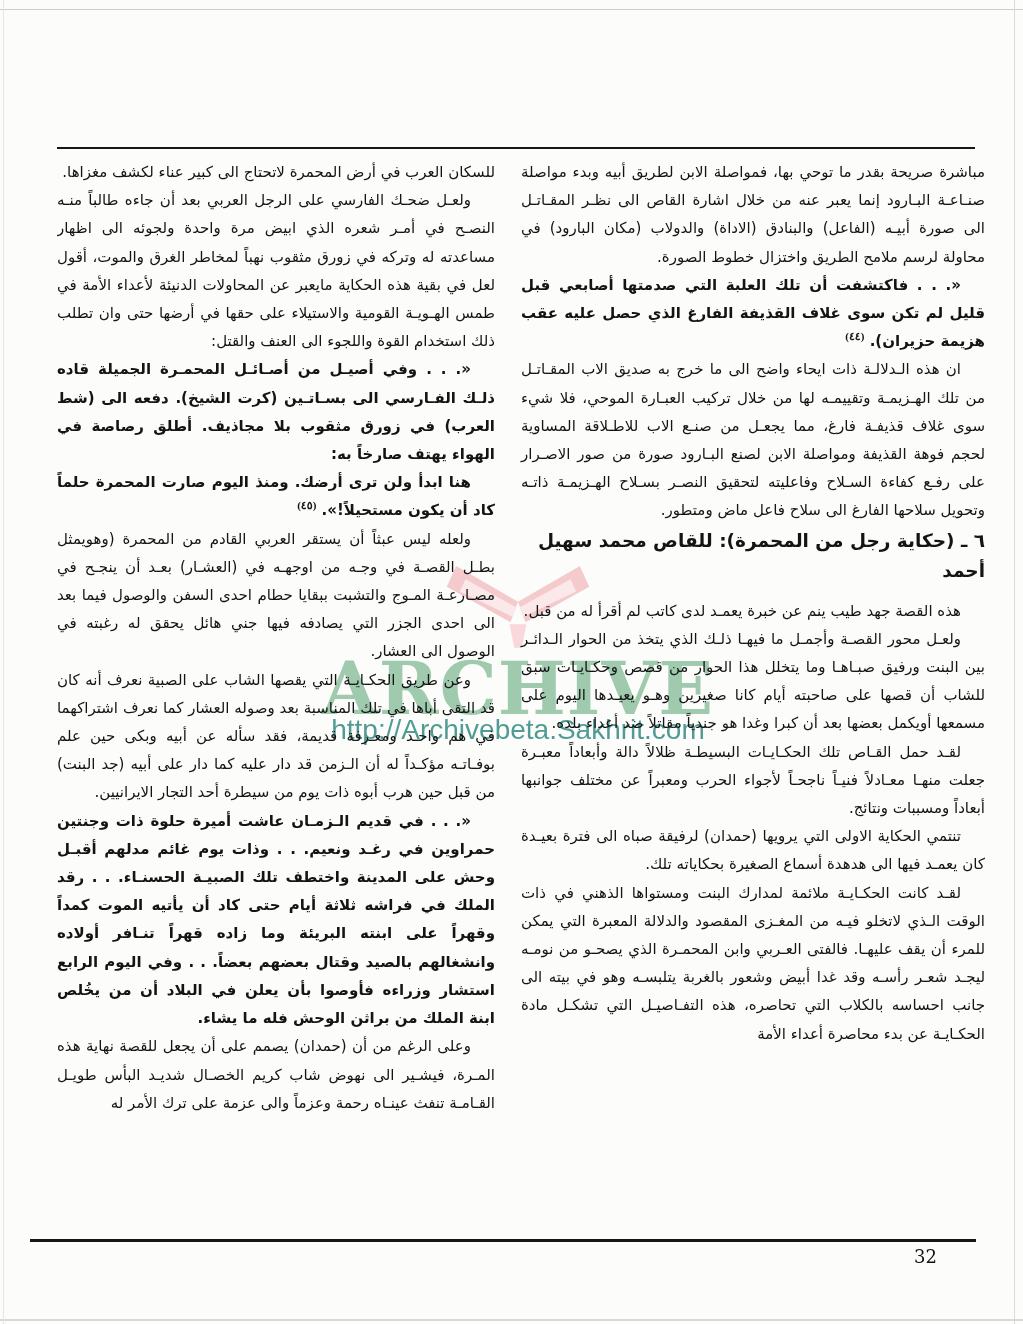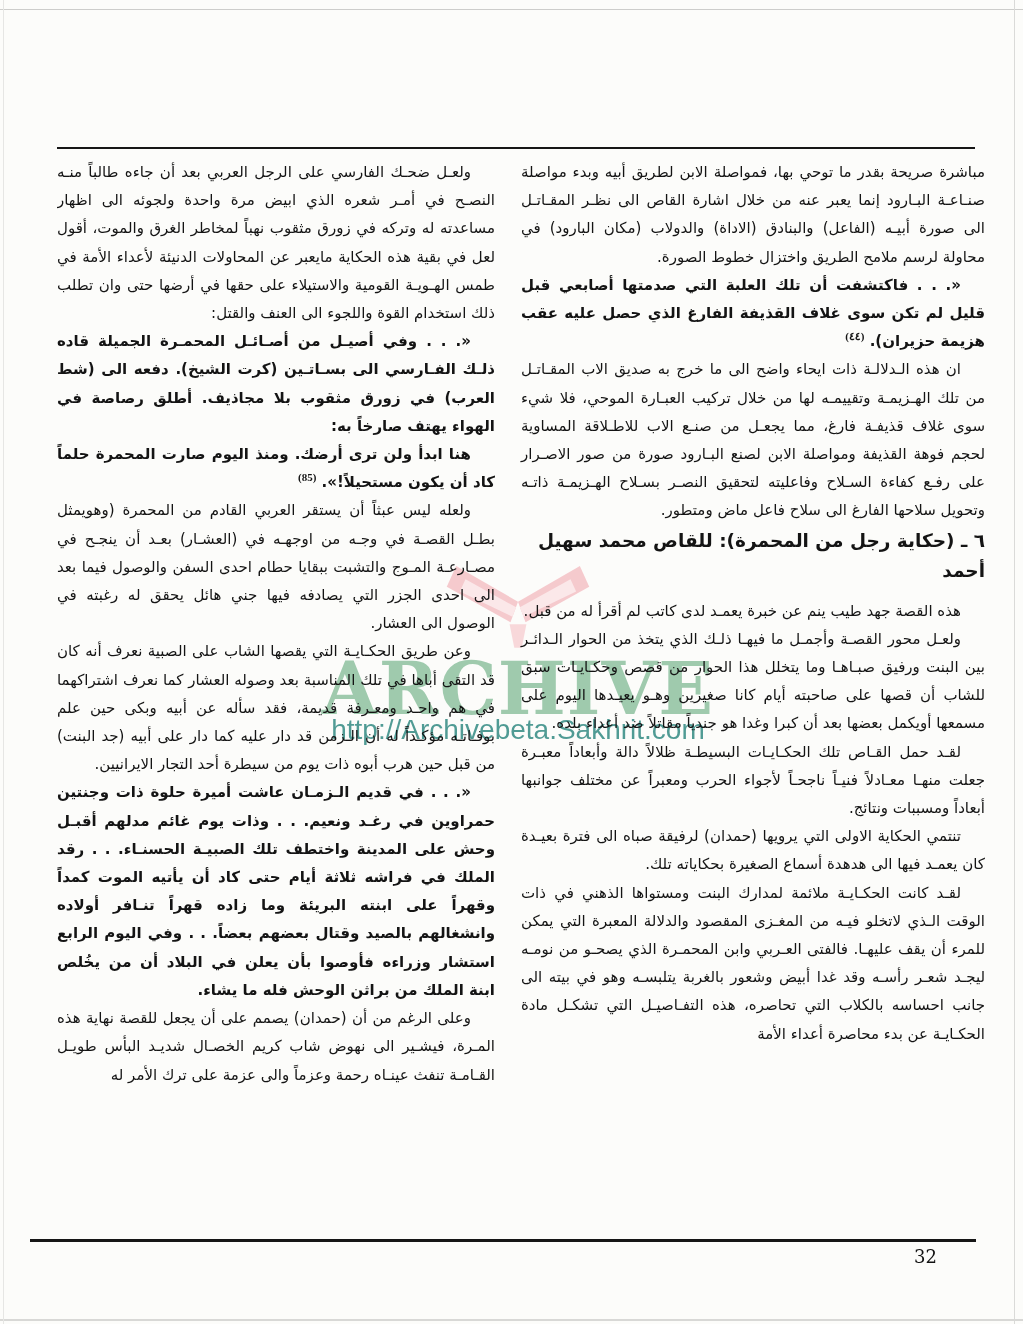--- a/index.html
+++ b/index.html
@@ -82,23 +82,24 @@
       <p>ان هذه الـدلالـة ذات ايحاء واضح الى ما خرج به صديق الاب المقـاتـل من تلك الهـزيمـة وتقييمـه لها من خلال تركيب العبـارة الموحي، فلا شيء سوى غلاف قذيفـة فارغ، مما يجعـل من صنـع الاب للاطـلاقة المساوية لحجم فوهة القذيفة ومواصلة الابن لصنع البـارود صورة من صور الاصـرار على رفـع كفاءة السـلاح وفاعليته لتحقيق النصـر بسـلاح الهـزيمـة ذاتـه وتحويل سلاحها الفارغ الى سلاح فاعل ماض ومتطور.</p>
       <h2 class="heading">٦ ـ (حكاية رجل من المحمرة): للقاص محمد سهيل أحمد</h2>
       <p>هذه القصة جهد طيب ينم عن خبرة يعمـد لدى كاتب لم أقرأ له من قبل.</p>
       <p>ولعـل محور القصـة وأجمـل ما فيهـا ذلـك الذي يتخذ من الحوار الـدائـر بين البنت ورفيق صبـاهـا وما يتخلل هذا الحوار من قصص وحكـايـات سبق للشاب أن قصها على صاحبته أيام كانا صغيرين وهـو يعيـدها اليوم على مسمعها أويكمل بعضها بعد أن كبرا وغدا هو جندياً مقاتلاً ضد أعداء بلده.</p>
       <p>لقـد حمل القـاص تلك الحكـايـات البسيطـة ظلالاً دالة وأبعاداً معبـرة جعلت منهـا معـادلاً فنيـاً ناجحـاً لأجواء الحرب ومعبراً عن مختلف جوانبها أبعاداً ومسببات ونتائج.</p>
       <p>تنتمي الحكاية الاولى التي يرويها (حمدان) لرفيقة صباه الى فترة بعيـدة كان يعمـد فيها الى هدهدة أسماع الصغيرة بحكاياته تلك.</p>
       <p>لقـد كانت الحكـايـة ملائمة لمدارك البنت ومستواها الذهني في ذات الوقت الـذي لاتخلو فيـه من المغـزى المقصود والدلالة المعبرة التي يمكن للمرء أن يقف عليهـا. فالفتى العـربي وابن المحمـرة الذي يصحـو من نومـه ليجـد شعـر رأسـه وقد غدا أبيض وشعور بالغربة يتلبسـه وهو في بيته الى جانب احساسه بالكلاب التي تحاصره، هذه التفـاصيـل التي تشكـل مادة الحكـايـة عن بدء محاصرة أعداء الأمة</p>
     </section>
 
     <section class="col col-second">
+      <p class="cont">للسكان العرب في أرض المحمرة لاتحتاج الى كبير عناء لكشف مغزاها.</p>
       <p>ولعـل ضحـك الفارسي على الرجل العربي بعد أن جاءه طالباً منـه النصـح في أمـر شعره الذي ابيض مرة واحدة ولجوئه الى اظهار مساعدته له وتركه في زورق مثقوب نهباً لمخاطر الغرق والموت، أقول لعل في بقية هذه الحكاية مايعبر عن المحاولات الدنيئة لأعداء الأمة في طمس الهـويـة القومية والاستيلاء على حقها في أرضها حتى وان تطلب ذلك استخدام القوة واللجوء الى العنف والقتل:</p>
       <p class="bold">«. . . وفي أصيـل من أصـائـل المحمـرة الجميلة قاده ذلـك الفـارسي الى بسـاتـين (كرت الشيخ). دفعه الى (شط العرب) في زورق مثقوب بلا مجاذيف. أطلق رصاصة في الهواء يهتف صارخاً به:</p>
-      <p class="bold"><span>هنا ابدأ ولن ترى أرضك. ومنذ اليوم صارت المحمرة حلماً كاد أن يكون مستحيلاً!».</span> <sup class="fn">(85)</sup></p>
+      <p class="bold"><span>هنا ابدأ ولن ترى أرضك. ومنذ اليوم صارت المحمرة حلماً كاد أن يكون مستحيلاً!».</span> <sup class="fn">(٤٥)</sup></p>
       <p>ولعله ليس عبثاً أن يستقر العربي القادم من المحمرة (وهويمثل بطـل القصـة في وجـه من اوجهـه في (العشـار) بعـد أن ينجـح في مصـارعـة المـوج والتشبت ببقايا حطام احدى السفن والوصول فيما بعد الى احدى الجزر التي يصادفه فيها جني هائل يحقق له رغبته في الوصول الى العشار.</p>
       <p>وعن طريق الحكـايـة التي يقصها الشاب على الصبية نعرف أنه كان قد التقى أباها في تلك المناسبة بعد وصوله العشار كما نعرف اشتراكهما في هم واحـد ومعـرفة قديمة، فقد سأله عن أبيه وبكى حين علم بوفـاتـه مؤكـداً له أن الـزمن قد دار عليه كما دار على أبيه (جد البنت) من قبل حين هرب أبوه ذات يوم من سيطرة أحد التجار الايرانيين.</p>
       <p class="bold">«. . . في قديم الـزمـان عاشت أميرة حلوة ذات وجنتين حمراوين في رغـد ونعيم. . . وذات يوم غائم مدلهم أقبـل وحش على المدينة واختطف تلك الصبيـة الحسنـاء. . . رقد الملك في فراشه ثلاثة أيام حتى كاد أن يأتيه الموت كمداً وقهراً على ابنته البريئة وما زاده قهراً تنـافر أولاده وانشغالهم بالصيد وقتال بعضهم بعضاً. . . وفي اليوم الرابع استشار وزراءه فأوصوا بأن يعلن في البلاد أن من يخُلص ابنة الملك من براثن الوحش فله ما يشاء.</p>
       <p>وعلى الرغم من أن (حمدان) يصمم على أن يجعل للقصة نهاية هذه المـرة، فيشـير الى نهوض شاب كريم الخصـال شديـد البأس طويـل القـامـة تنفث عينـاه رحمة وعزماً والى عزمة على ترك الأمر له</p>
     </section>
 
   </main>
 
   <div class="rule-bottom"></div>
   <div class="page-number">32</div>

